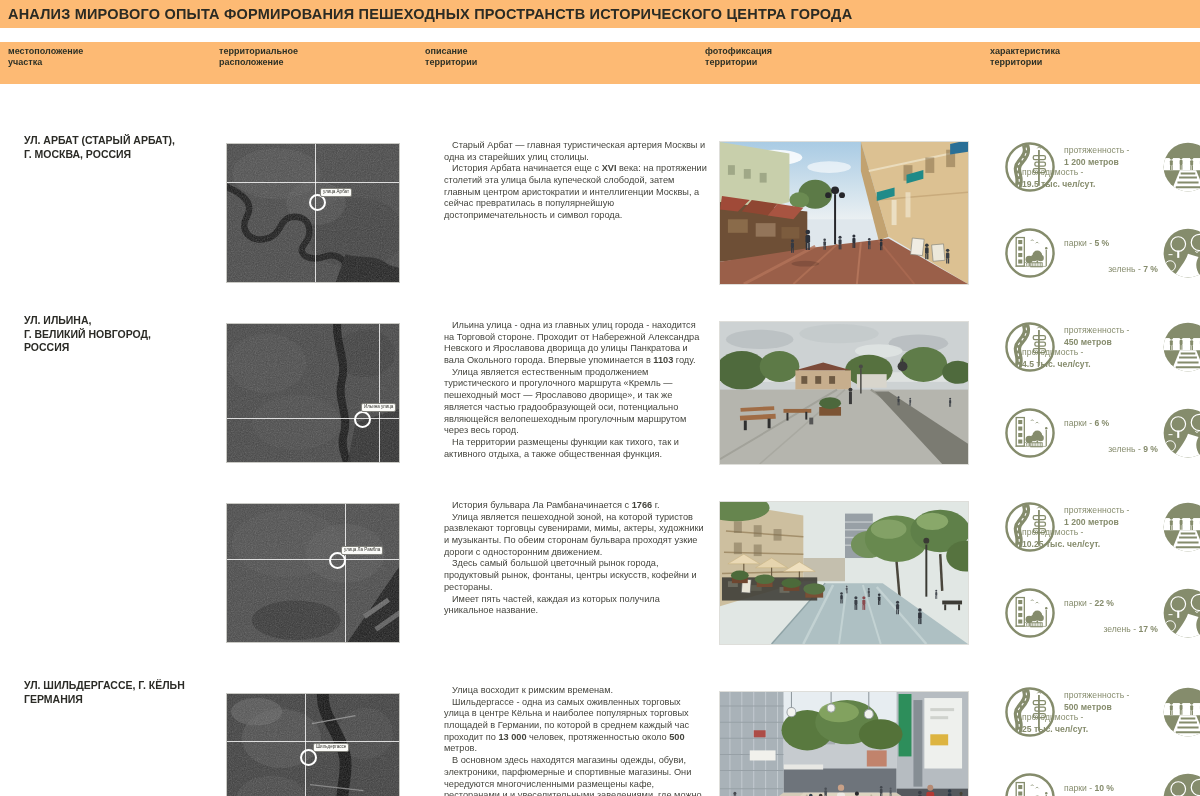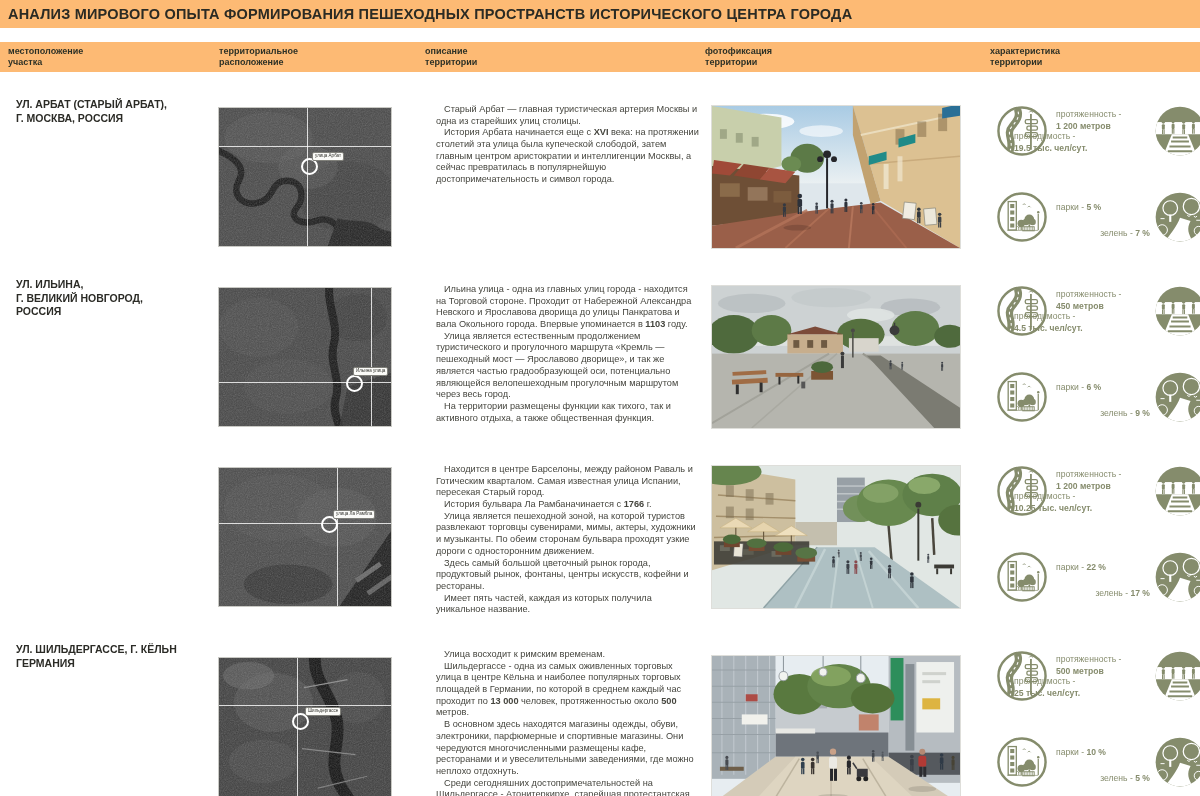--- a/index.html
+++ b/index.html
@@ -2,24 +2,24 @@
 <html><head>
 <meta charset="utf-8">
 <style>
   html,body{margin:0;padding:0;background:#fff;}
   #canvas{position:relative;width:1200px;height:796px;overflow:hidden;background:#fff;
           font-family:"Liberation Sans",sans-serif;}
   .bar{position:absolute;left:0;width:1200px;background:#fdba74;}
   #topbar{top:0;height:28px;}
   #topbar .t{position:absolute;left:8px;top:0;line-height:28px;font-size:14.5px;font-weight:bold;
              letter-spacing:.2px;color:#2b2b24;white-space:nowrap;}
-  #colbar{top:42px;height:30px;}
+  #colbar{top:42px;height:42px;}
   .col-h{position:absolute;top:4px;font-size:9px;font-weight:bold;line-height:1.25;color:#2d3126;
          white-space:pre-line;}
-  .row{position:absolute;left:8px;width:1164px;height:180px;}
+  .row{position:absolute;left:16px;width:1164px;height:180px;margin-top:36px;}
   .row-title{position:absolute;left:8px;top:3px;width:200px;font-size:10.5px;font-weight:bold;
              line-height:1.3;color:#2b2b26;white-space:pre-line;}
   .map{position:absolute;left:210px;top:12px;width:174px;height:140px;border:1px solid #c9c9c4;
        box-sizing:border-box;overflow:hidden;background:#474747;}
   .map > svg{position:absolute;left:0;top:0;width:100%;height:100%;display:block;}
   .hline{position:absolute;left:0;width:100%;height:1px;background:rgba(255,255,255,.8);}
   .vline{position:absolute;top:0;width:1px;height:100%;background:rgba(255,255,255,.8);}
   .marker{position:absolute;width:17px;height:17px;border:2.5px solid #fff;border-radius:50%;
           box-sizing:border-box;}
   .pill{position:absolute;background:#fbfbf8;border:0.5px solid #80807a;border-radius:2px;
@@ -379,21 +379,20 @@
         <rect x="136" y="104" width="30" height="5" fill="#666666" transform="rotate(-35 150 106)"></rect>
         <rect x="148" y="118" width="32" height="5" fill="#5d5d5d" transform="rotate(-35 160 120)"></rect>
         <rect width="174" height="140" filter="url(#mapNoise)" opacity=".28"></rect>
       </svg>
       <div class="hline" style="top:55px"></div>
       <div class="vline" style="left:118px"></div>
       <div class="marker" style="left:102px;top:48px"></div>
       <div class="pill" style="left:114px;top:42px">улица Ла Рамбла</div>
     </div>
     <div class="desc">
-        <p><span>Находится в центре Барселоны, между районом Раваль и Готическим кварталом. Самая известная улица Испании, пересекая Старый город.</span></p>
         <p><span>История бульвара Ла Рамбаначинается с </span><b>1766</b><span> г.</span></p>
         <p><span>Улица является пешеходной зоной, на которой туристов развлекают торговцы сувенирами, мимы, актеры, художники и музыканты. По обеим сторонам бульвара проходят узкие дороги с односторонним движением.</span></p>
         <p><span>Здесь самый большой цветочный рынок города, продуктовый рынок, фонтаны, центры искусств, кофейни и рестораны.</span></p>
         <p><span>Имеет пять частей, каждая из которых получила уникальное название.</span></p>
       </div>
     <div class="photo">
       <svg viewBox="0 0 250 147" preserveAspectRatio="none">
         <rect width="250" height="147" fill="#e1e7e4"></rect>
         <rect x="126" y="12" width="28" height="46" fill="#98a0a6"></rect>
         <rect x="126" y="20" width="28" height="1.5" fill="#c0c6c9"></rect>

